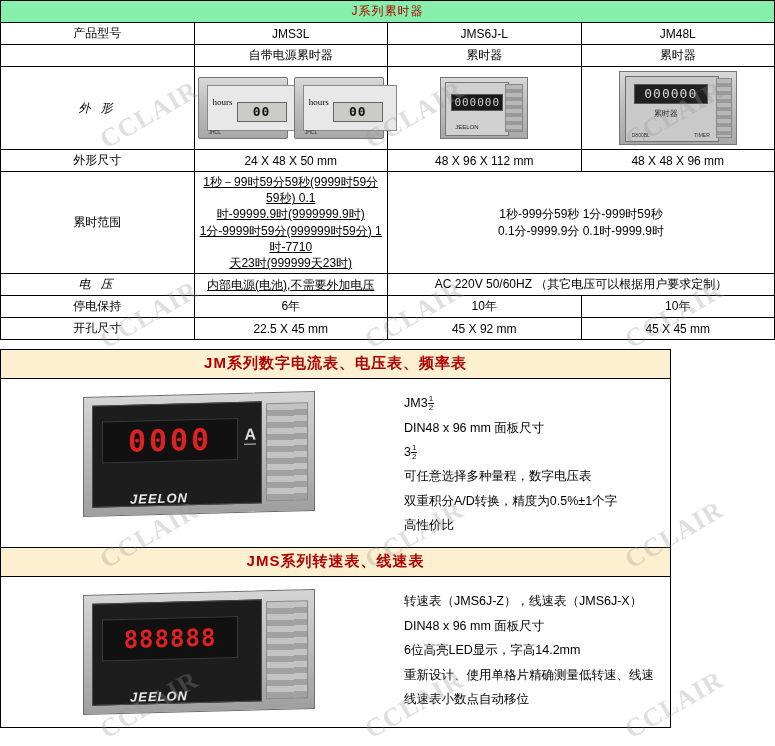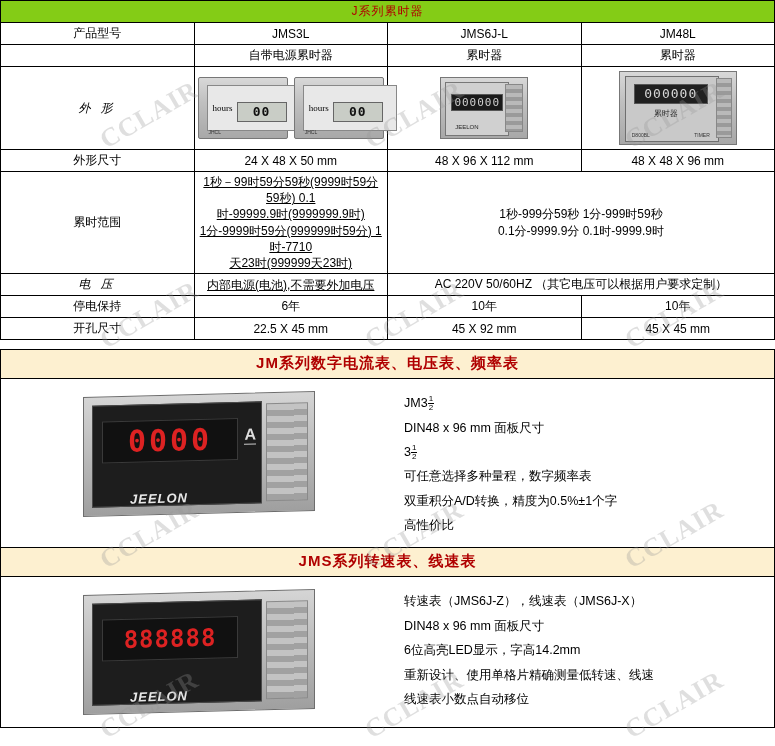--- a/index.html
+++ b/index.html
@@ -31,21 +31,21 @@
   }
   table.spec td, table.spec th {
     border: 1px solid #000;
     padding: 2px 3px;
     text-align: center;
     vertical-align: middle;
     font-size: 12px;
     font-weight: normal;
   }
   .title-row td {
-    background: #84cc16;
+    background: #86efac;
     color: #b00000;
     font-weight: bold;
     font-size: 15px;
     padding: 4px 0 5px 0;
     letter-spacing: 1px;
   }
   .lbl {
     width: 82px;
     text-align: left;
     padding-left: 4px;
@@ -109,21 +109,21 @@
   .counter .brand {
     position: absolute;
     font-size: 5px;
     color: #333;
   }
 
   .c-hours {
     width: 112px; height: 62px; border-radius: 2px;
   }
   .c-hours .face { left: 8px; top: 7px; width: 92px; height: 44px; }
-  .c-hours .lbl-hours { position:absolute; left: 14px; top: 25px; font-size: 9px; font-family: "Liberation Serif", serif; }
+  .c-hours .lbl-hours { position:absolute; left: 14px; top: 19px; font-size: 9px; font-family: "Liberation Serif", serif; }
   .c-hours .lcd {
     left: 38px; top: 24px; width: 48px; height: 18px;
     background:#c9cdc6; font-size: 13px; line-height: 18px; font-weight: bold;
   }
   .c-hours .brand { left: 10px; bottom: 3px; }
 
   .c-digital {
     width: 88px; height: 62px;
   }
   .c-digital .bezel {
@@ -156,21 +156,21 @@
   .c-jm48 .brand { left: 12px; bottom: 6px; }
   .c-jm48 .brand2 { position:absolute; right: 26px; bottom: 6px; font-size:5px; color:#333;}
   .c-jm48 .screws { position:absolute; right:4px; top:6px; width:14px; height:58px;
      background: repeating-linear-gradient(180deg,#b9b9b9 0 4px,#9a9a9a 4px 8px); border:1px solid #888;}
 
   
   .panel {
     border: 1px solid #000;
     border-top: none;
     box-sizing: border-box;
-    width: 775px;
+    width: 671px;
   }
   .panel.first { border-top: 1px solid #000; margin-top: 9px; }
   .panel-title {
     background: #fdf0d0;
     color: #b00000;
     font-weight: bold;
     font-size: 15px;
     text-align: center;
     padding: 4px 0 5px 0;
     border-bottom: 1px solid #000;
@@ -367,21 +367,21 @@
         </div>
       </div>
       <div class="panel-text">
         <div>
           <span>JM3</span><span class="frac"><span class="num">1</span><span class="den">2</span></span>
         </div>
         <div>DIN48 x 96 mm  面板尺寸</div>
         <div>
           <span>3</span><span class="frac"><span class="num">1</span><span class="den">2</span></span>
         </div>
-        <div>可任意选择多种量程，数字频率表</div>
+        <div>可任意选择多种量程，数字电压表</div>
         <div>双重积分A/D转换，精度为0.5%±1个字</div>
         <div>高性价比</div>
       </div>
     </div>
   </div>
 
   <div class="panel">
     <div class="panel-title">JMS系列转速表、线速表</div>
     <div class="panel-body">
       <div class="panel-img">

